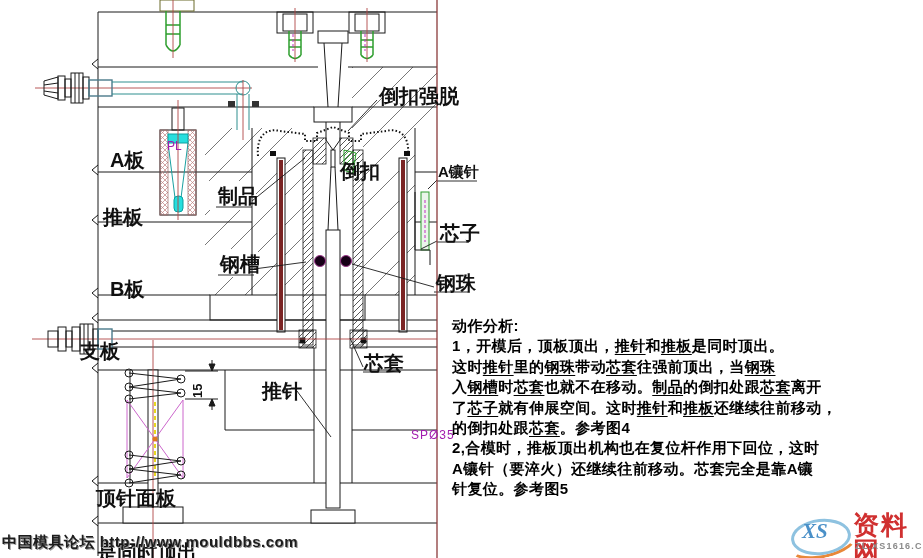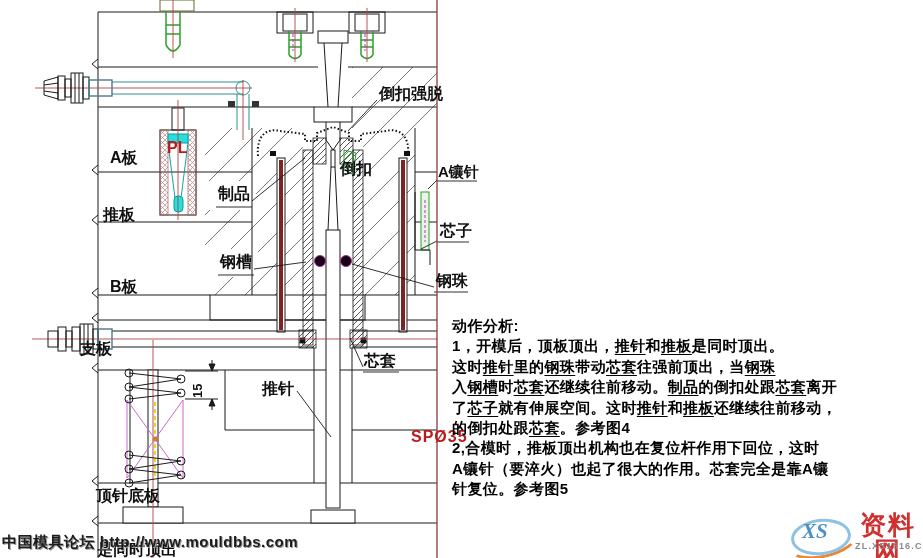--- a/index.html
+++ b/index.html
@@ -1,29 +1,29 @@
 <!DOCTYPE html>
 <html><head>
 <meta charset="utf-8">
 <style>
   html,body{margin:0;padding:0;background:#fff;}
   .stage{position:relative;width:923px;height:558px;background:#ffffff;overflow:hidden;
          font-family:"Liberation Sans","DejaVu Sans",sans-serif;}
   .stage svg{position:absolute;left:0;top:0;}
-  .lbl{position:absolute;font-weight:700;font-size:16px;color:#101010;white-space:nowrap;line-height:1;}
+  .lbl{position:absolute;font-weight:700;font-size:20px;color:#101010;white-space:nowrap;line-height:1;}
   .lbl.sm{font-size:15px;}
-  .mag{position:absolute;color:#b91c1c;font-weight:700;font-size:16px;white-space:nowrap;line-height:1;}
+  .mag{position:absolute;color:#a21caf;font-weight:400;font-size:12px;white-space:nowrap;line-height:1;}
   .rot{transform:rotate(-90deg);transform-origin:left top;font-size:13px;color:#101010;font-weight:700;
        position:absolute;line-height:1;}
   .analysis{position:absolute;left:452px;top:316px;width:475px;color:#000;
             font-size:15px;font-weight:700;line-height:20.4px;letter-spacing:.4px;}
   .analysis .u{text-decoration:underline;text-underline-offset:3px;}
   .watermark{position:absolute;left:2px;top:533px;font-size:15px;font-weight:700;color:#1d1d1d;
              text-shadow:1px 1px 0 #9a9a9a;letter-spacing:.5px;white-space:nowrap;}
-  .logo{position:absolute;left:789px;top:512px;width:134px;height:46px;text-align:center;}
+  .logo{position:absolute;left:789px;top:512px;width:134px;height:46px;}
   .logo-ellipse{position:absolute;left:2px;top:7px;width:54px;height:30px;border:3px solid #8ec2e0;
                 border-radius:50%;transform:rotate(-6deg);}
   .logo-swoosh{position:absolute;left:-3px;top:12px;width:66px;height:28px;border:3px solid transparent;
                border-bottom-color:#e8883a;border-radius:50%;transform:rotate(-12deg);}
   .logo-xs{position:absolute;left:13px;top:9px;font-style:italic;font-weight:700;font-size:21px;color:#4a90c8;
            font-family:"Liberation Serif","DejaVu Serif",serif;line-height:1;}
   .logo-name{position:absolute;left:64px;top:0px;font-size:26px;font-weight:900;color:#d03030;
              letter-spacing:2px;line-height:1;}
   .logo-domain{position:absolute;left:66px;top:30px;font-size:9px;color:#8a8a8a;letter-spacing:1.2px;
                font-weight:700;line-height:1;}
@@ -231,45 +231,45 @@
       <path d="M437,181 H477 M437,180 L428,189"></path>
     </g>
 
     <path d="M437,0 V558" stroke="#8a3a3a" stroke-width="1.3"></path>
   </svg>
 
   <div class="lbl" style="left:110px;top:150px">A板</div>
   <div class="lbl" style="left:103px;top:207px">推板</div>
   <div class="lbl" style="left:110px;top:279px">B板</div>
   <div class="lbl" style="left:80px;top:341px">支板</div>
-  <div class="lbl" style="left:96px;top:488px">顶针底板</div>
+  <div class="lbl" style="left:96px;top:488px">顶针面板</div>
   <div class="lbl" style="left:97px;top:542px">是同时顶出</div>
   <div class="lbl" style="left:218px;top:186px">制品</div>
   <div class="lbl" style="left:220px;top:254px">钢槽</div>
   <div class="lbl" style="left:379px;top:86px">倒扣强脱</div>
   <div class="lbl" style="left:340px;top:161px">倒扣</div>
   <div class="lbl sm" style="left:438px;top:164px">A镶针</div>
   <div class="lbl" style="left:440px;top:223px">芯子</div>
   <div class="lbl" style="left:436px;top:273px">钢珠</div>
   <div class="lbl" style="left:364px;top:353px">芯套</div>
   <div class="lbl" style="left:262px;top:381px">推针</div>
   <div class="mag" style="left:167px;top:140px">PL</div>
   <div class="mag" style="left:411px;top:429px;letter-spacing:1px">SPØ35</div>
   <div class="rot" style="left:191px;top:398px">15</div>
 
   <div class="analysis">
     <div>动作分析:</div>
     <div id="analysis-lines">
         <div><span>1，开模后，顶板顶出，</span><span class="u">推针</span><span>和</span><span class="u">推板</span><span>是同时顶出。</span></div>
         <div><span>这时</span><span class="u">推针</span><span>里的</span><span class="u">钢珠</span><span>带动</span><span class="u">芯套</span><span>往强前顶出，当</span><span class="u">钢珠</span></div>
-        <div><span>入</span><span class="u">钢槽</span><span>时</span><span class="u">芯套</span><span>还继续往前移动。</span><span class="u">制品</span><span>的倒扣处跟</span><span class="u">芯套</span><span>离开</span></div>
+        <div><span>入</span><span class="u">钢槽</span><span>时</span><span class="u">芯套</span><span>也就不在移动。</span><span class="u">制品</span><span>的倒扣处跟</span><span class="u">芯套</span><span>离开</span></div>
         <div><span>了</span><span class="u">芯子</span><span>就有伸展空间。这时</span><span class="u">推针</span><span>和</span><span class="u">推板</span><span>还继续往前移动，</span></div>
         <div><span>的倒扣处跟</span><span class="u">芯套</span><span>。参考图4</span></div>
         <div><span>2,合模时，推板顶出机构也在复位杆作用下回位，这时</span></div>
-        <div><span>A镶针（要淬火）也起了很大的作用。芯套完全是靠A镶</span></div>
+        <div><span>A镶针（要淬火）还继续往前移动。芯套完全是靠A镶</span></div>
         <div><span>针复位。参考图5</span></div>
       </div>
   </div>
 
   <div class="watermark">
     <span>中国模具论坛</span>
     <span>http://www.mouldbbs.com</span>
   </div>
 
   <div class="logo">

